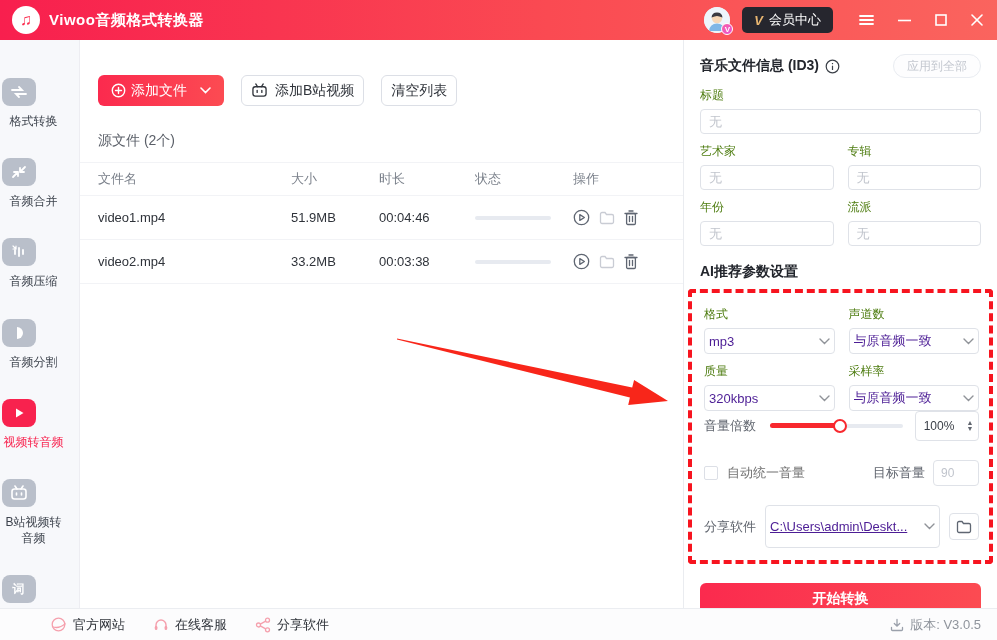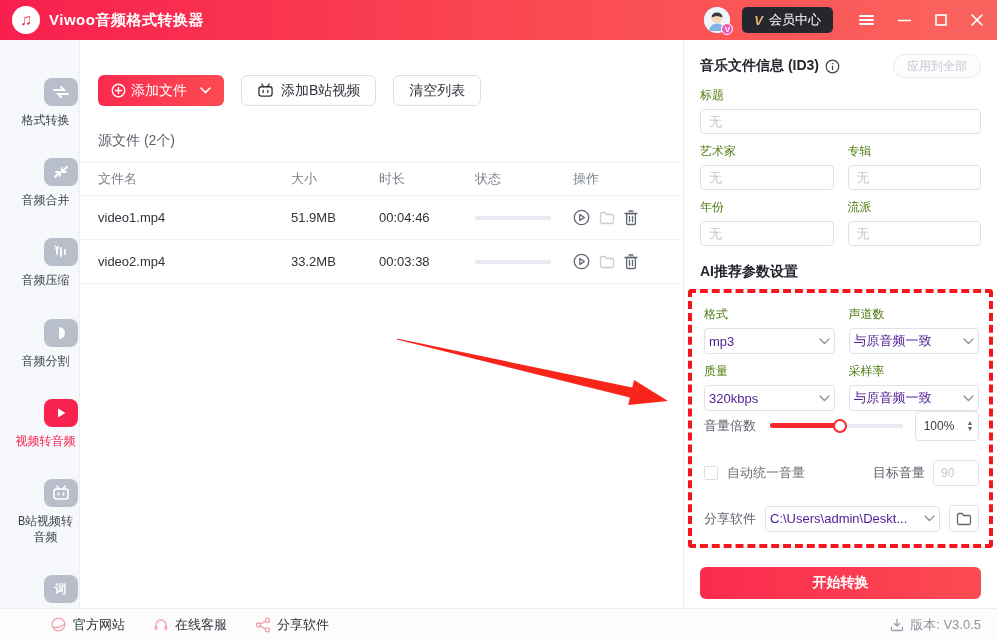--- a/index.html
+++ b/index.html
@@ -22,35 +22,35 @@
     display:flex; align-items:center; justify-content:center; border:1px solid #fff; }
   .member-btn { display:flex; align-items:center; gap:6px; background:#26262e; border:none; color:#fff;
     font-size:13px; height:26px; padding:0 12px; border-radius:5px; cursor:pointer; margin-right:26px; font-family:inherit; }
   .member-v { color:#e9b671; font-weight:bold; font-size:13px; font-style:italic; }
   .winctl { display:flex; align-items:center; gap:24px; }
   .winctl .ctl { color:#fff; cursor:pointer; display:flex; align-items:center; }
 
   
   .sidebar { position:absolute; top:40px; left:0; bottom:32px; width:80px; background:#f7f8fb;
     border-right:1px solid #ededf2; display:flex; flex-direction:column; align-items:center; padding-top:38px; }
-  .side-item { display:flex; flex-direction:column; align-items:flex-end; margin-bottom:29px; cursor:pointer; width:76px;font-family:Liberation Mono, monospace; }
+  .side-item { display:flex; flex-direction:column; align-items:flex-start; margin-bottom:29px; cursor:pointer; width:76px; }
   .side-icon { width:34px; height:28px; border-radius:8px; background:#b9bfca; display:flex; align-items:center; justify-content:center; color:#fff; }
   .side-icon svg { display:block; }
   .side-icon.red { background:#f8224e; }
   .side-label { margin-top:7px; font-size:12px; color:#3d434d; text-align:center; line-height:1.35; width:64px; }
   .side-item.active .side-label { color:#f8224e; }
 
   
   .main { position:absolute; top:40px; left:80px; width:604px; bottom:32px; background:#fff; border-right:1px solid #eaecf0; }
   .btn-row { display:flex; align-items:center; gap:17px; padding:35px 0 0 18px; }
   .btn-red { display:flex; align-items:center; gap:5px; background:linear-gradient(90deg,#fb2a4e,#fc4b52);
     color:#fff; border:none; height:31px; padding:0 13px; border-radius:6px; font-size:14px; cursor:pointer; font-family:inherit; }
   .btn-red .chev { margin-left:8px; display:flex; }
   .btn-plain { display:flex; align-items:center; gap:7px; background:#fff; border:1px solid #dcdfe6; color:#2f333a;
-    height:31px; padding:0 15px; border-radius:6px; font-size:14px; cursor:pointer; font-family:inherit; }
+    height:31px; padding:0 9px; border-radius:6px; font-size:14px; cursor:pointer; font-family:inherit; }
   .src-label { font-size:14px; color:#5a5f68; padding:26px 0 0 18px; }
   .table { margin-top:12px; }
   .trow { display:grid; grid-template-columns:1fr 88px 96px 98px 100px; align-items:center; padding:0 10px 0 18px; }
   .thead { height:34px; border-top:1px solid #f2f3f6; border-bottom:1px solid #f2f3f6; color:#7b818b; font-size:13px; }
   .tbody-row { height:44px; border-bottom:1px solid #f2f3f6; color:#2f333a; font-size:13px; }
   .prog { width:76px; height:4px; border-radius:2px; background:#e7eaf0; position:relative; }
   .prog .fill { position:absolute; left:0; top:0; bottom:0; border-radius:2px; background:#fb2c4e; }
   .ops { display:flex; align-items:center; gap:9px; }
   .op { cursor:pointer; display:flex; }
 
@@ -85,21 +85,21 @@
   .spin .arrows span { font-size:7px; color:#60656e; line-height:6px; cursor:pointer; }
   .chk-row { display:flex; align-items:center; margin-top:19px; }
   .checkbox { width:14px; height:14px; border:1px solid #dcdfe6; border-radius:2px; background:#fff; cursor:pointer; flex:none; }
   .chk-label { font-size:13px; color:#737373; margin-left:9px; }
   .tv-label { margin-left:auto; font-size:13px; color:#60656e; }
   .tv-input { width:46px; height:26px; border:1px solid #dfe2e8; border-radius:4px; margin-left:8px;
     font-size:12px; color:#2f333a; padding:0 7px; outline:none; font-family:inherit; }
   .tv-input::placeholder { color:#c0c4cc; }
   .out-row { display:flex; align-items:center; margin-top:19px; gap:9px; }
   .out-label { font-size:13px; color:#60656e; flex:none; }
-  .out-sel { flex:1; min-width:0; height:26px; }
+  .out-sel { flex:1; min-width:0; height:43px;text-decoration:underline; }
   .folder-btn { width:30px; height:27px; border:1px solid #dfe2e8; border-radius:4px; background:#fff;
     display:flex; align-items:center; justify-content:center; cursor:pointer; flex:none; }
   .convert-btn { width:100%; height:32px; margin-top:19px; border:none; border-radius:6px; cursor:pointer;
     background:linear-gradient(90deg,#fb2a4e,#fc4b52); color:#fff; font-size:14px; font-weight:bold; font-family:inherit; }
 
   
   .footer { position:absolute; left:0; right:0; bottom:0; height:32px; background:#fcfcfd; border-top:1px solid #ebedf1;
     display:flex; align-items:center; padding:0 16px 0 50px; }
   .f-link { display:flex; align-items:center; gap:6px; margin-right:28px; cursor:pointer; font-size:13px; color:#2f333a; }
   .f-version { margin-left:auto; display:flex; align-items:center; gap:6px; font-size:13px; color:#8f949c; }

